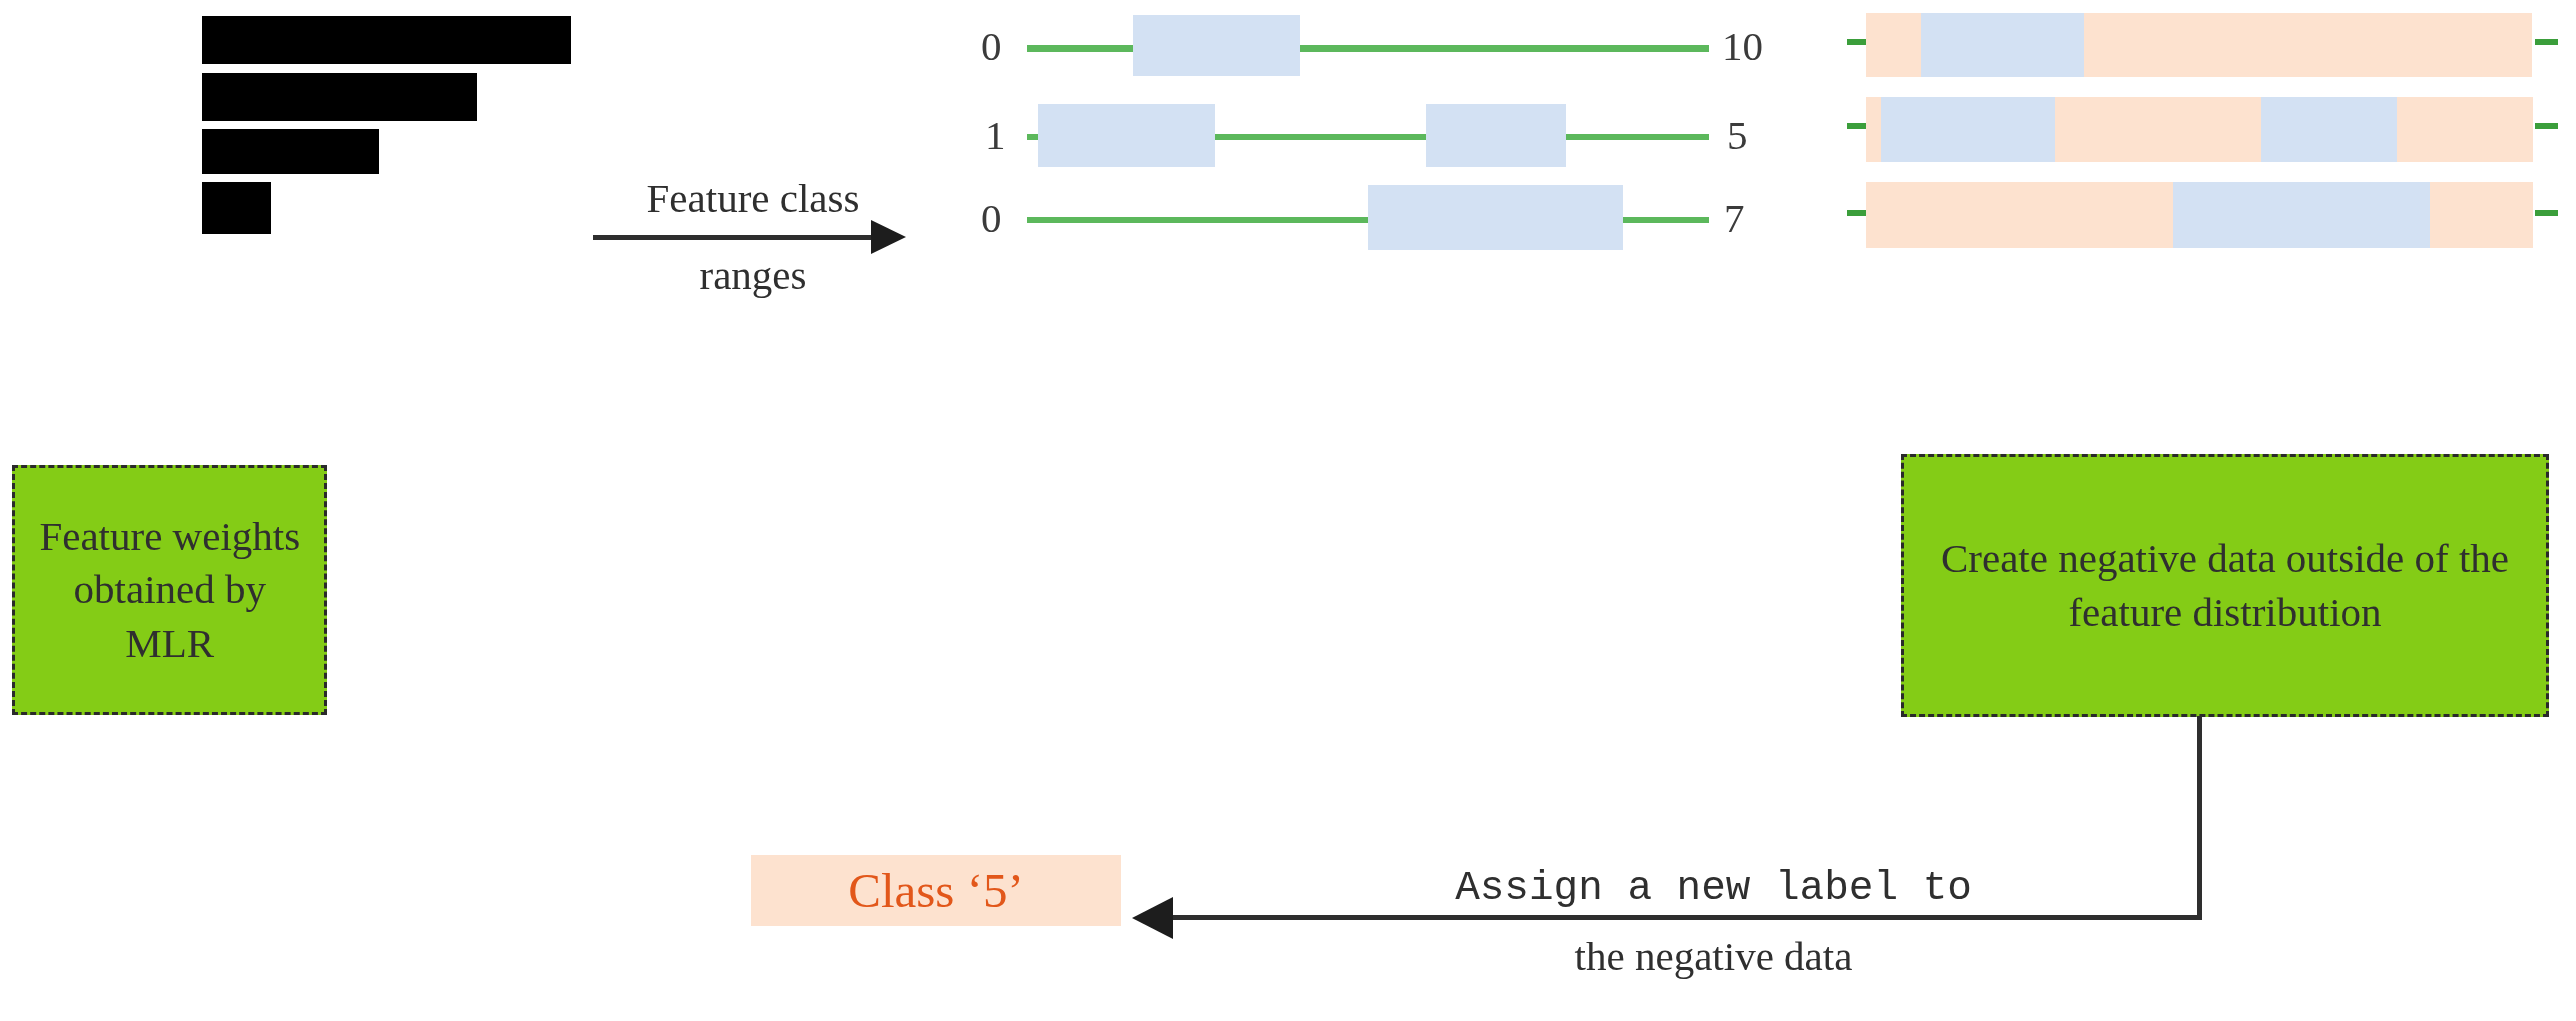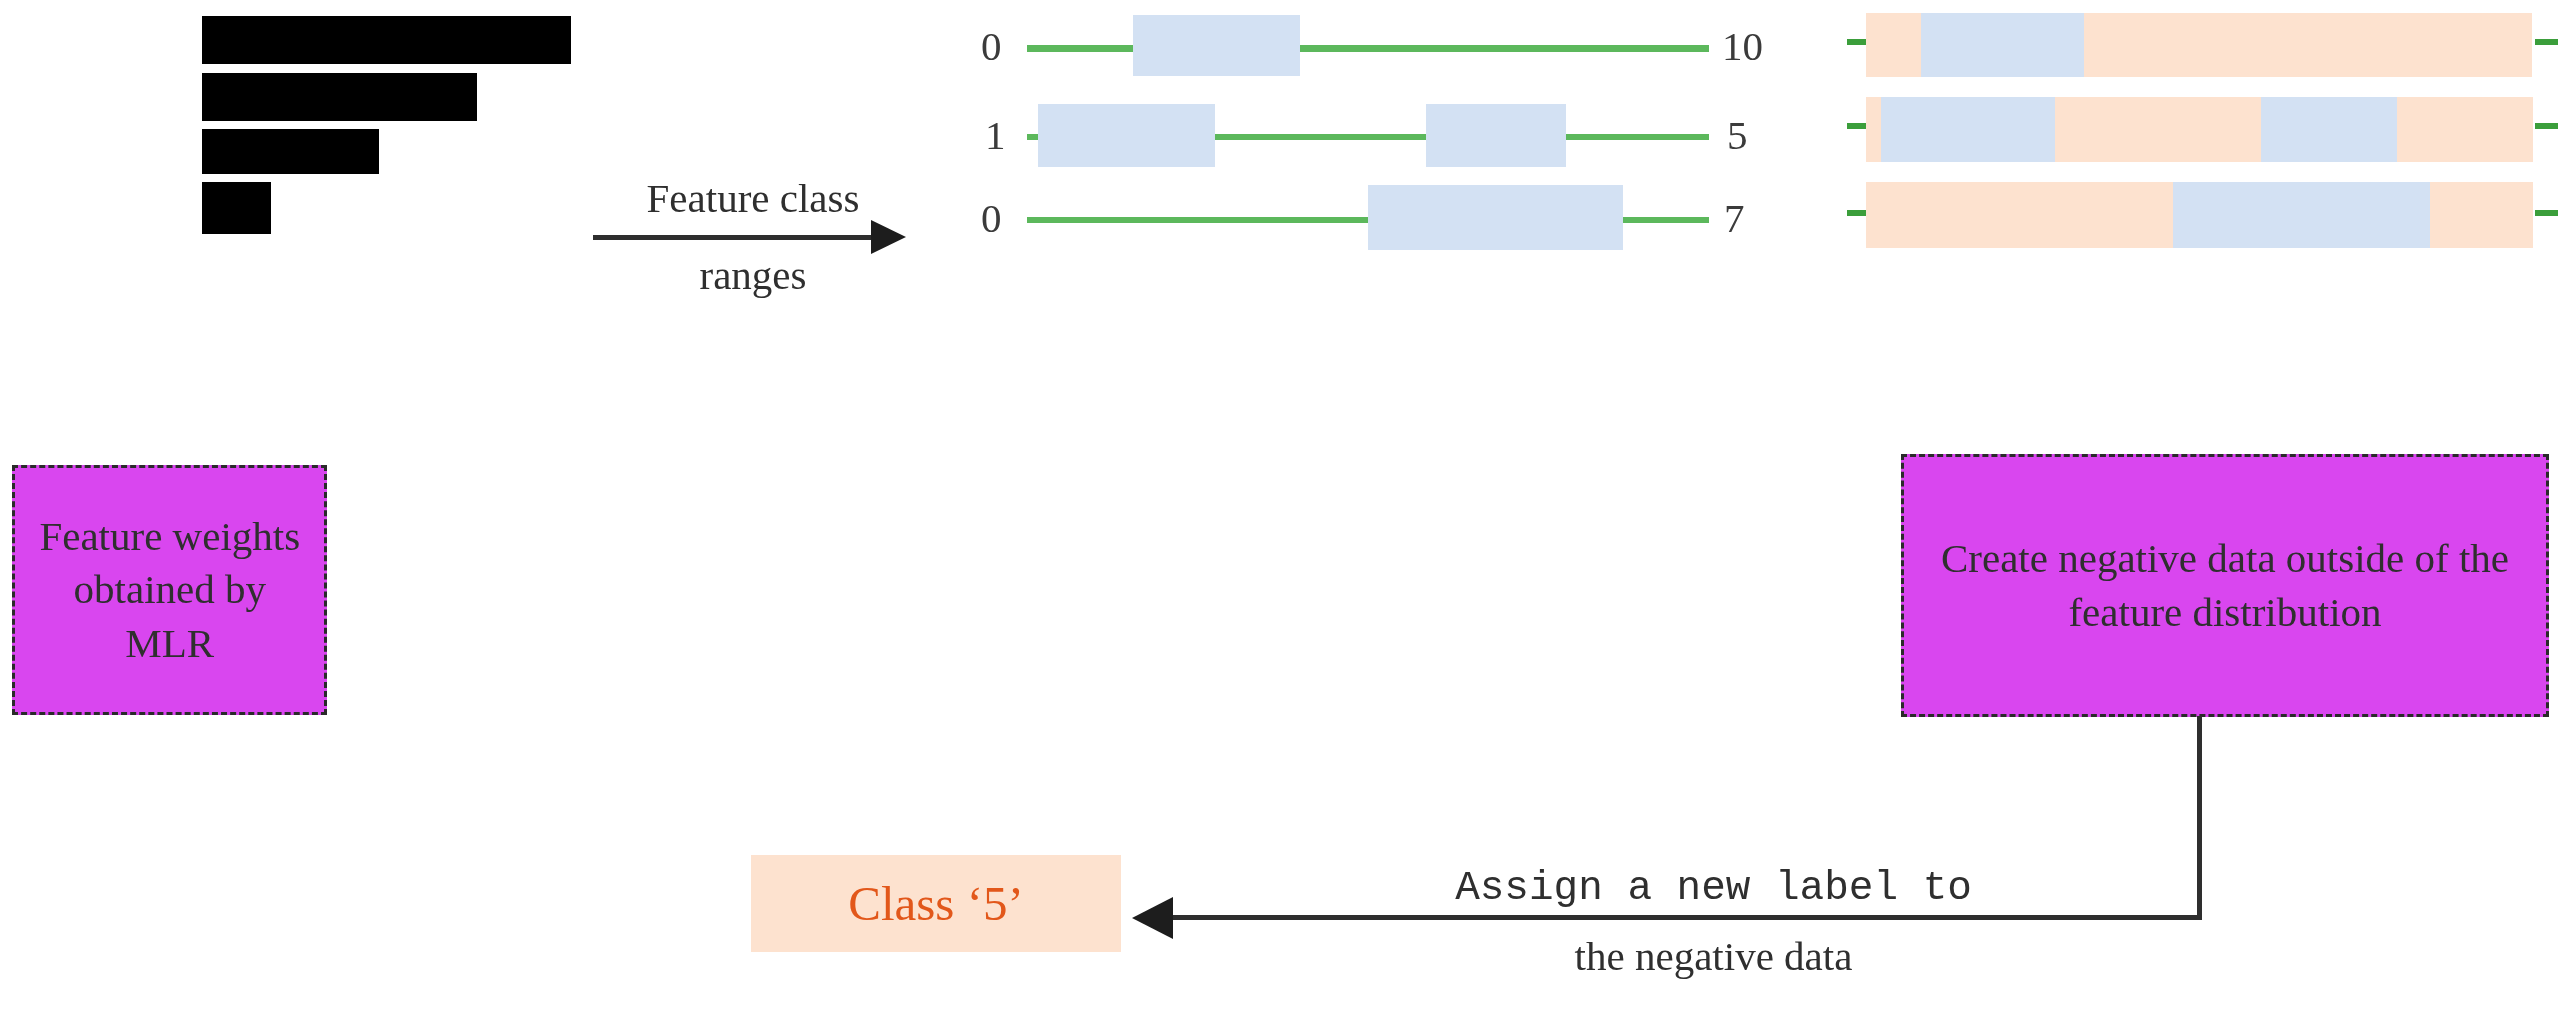--- a/index.html
+++ b/index.html
@@ -60,21 +60,21 @@
     border: 3.5px dashed #2a2a2a;
     box-sizing: border-box;
     display: flex;
     align-items: center;
     justify-content: center;
     text-align: center;
     color: #2f2f2f;
     font-size: 41px;
     line-height: 1.30;
     padding: 5.3px 8.8px;
-    background: #d946ef;
+    background: #84cc16;
   }
 
   
   .arrow-shaft {
     position: absolute;
     background: #2e2e2e;
   }
   .arrow-head-right {
     position: absolute;
     width: 0; height: 0;
@@ -179,18 +179,18 @@
 
   <div class="dashed-box" style="left:1901px; top:454px; width:648px; height:263px;">Create negative data outside of the feature distribution</div>
 
   <div class="arrow-shaft" style="left:2197px; top:716px; width:5.3px; height:204px;"></div>
   <div class="arrow-shaft" style="left:1168px; top:915px; width:1034px; height:5.3px;"></div>
   <div class="arrow-head-left" style="left:1132px; top:897px;"></div>
 
   <div class="flow-caption" style="left:1361px; top:862px; width:705px;font-family:Liberation Mono, monospace;">Assign a new label to</div>
   <div class="flow-caption" style="left:1361px; top:930px; width:705px;">the negative data</div>
 
-  <div class="class-chip" style="left:751px; top:855px; width:370px; height:97px;">
+  <div class="class-chip" style="left:751px; top:855px; width:370px; height:71px;">
     <span>Class ‘5’</span>
   </div>
 
 </div>
 
 
 </body></html>

